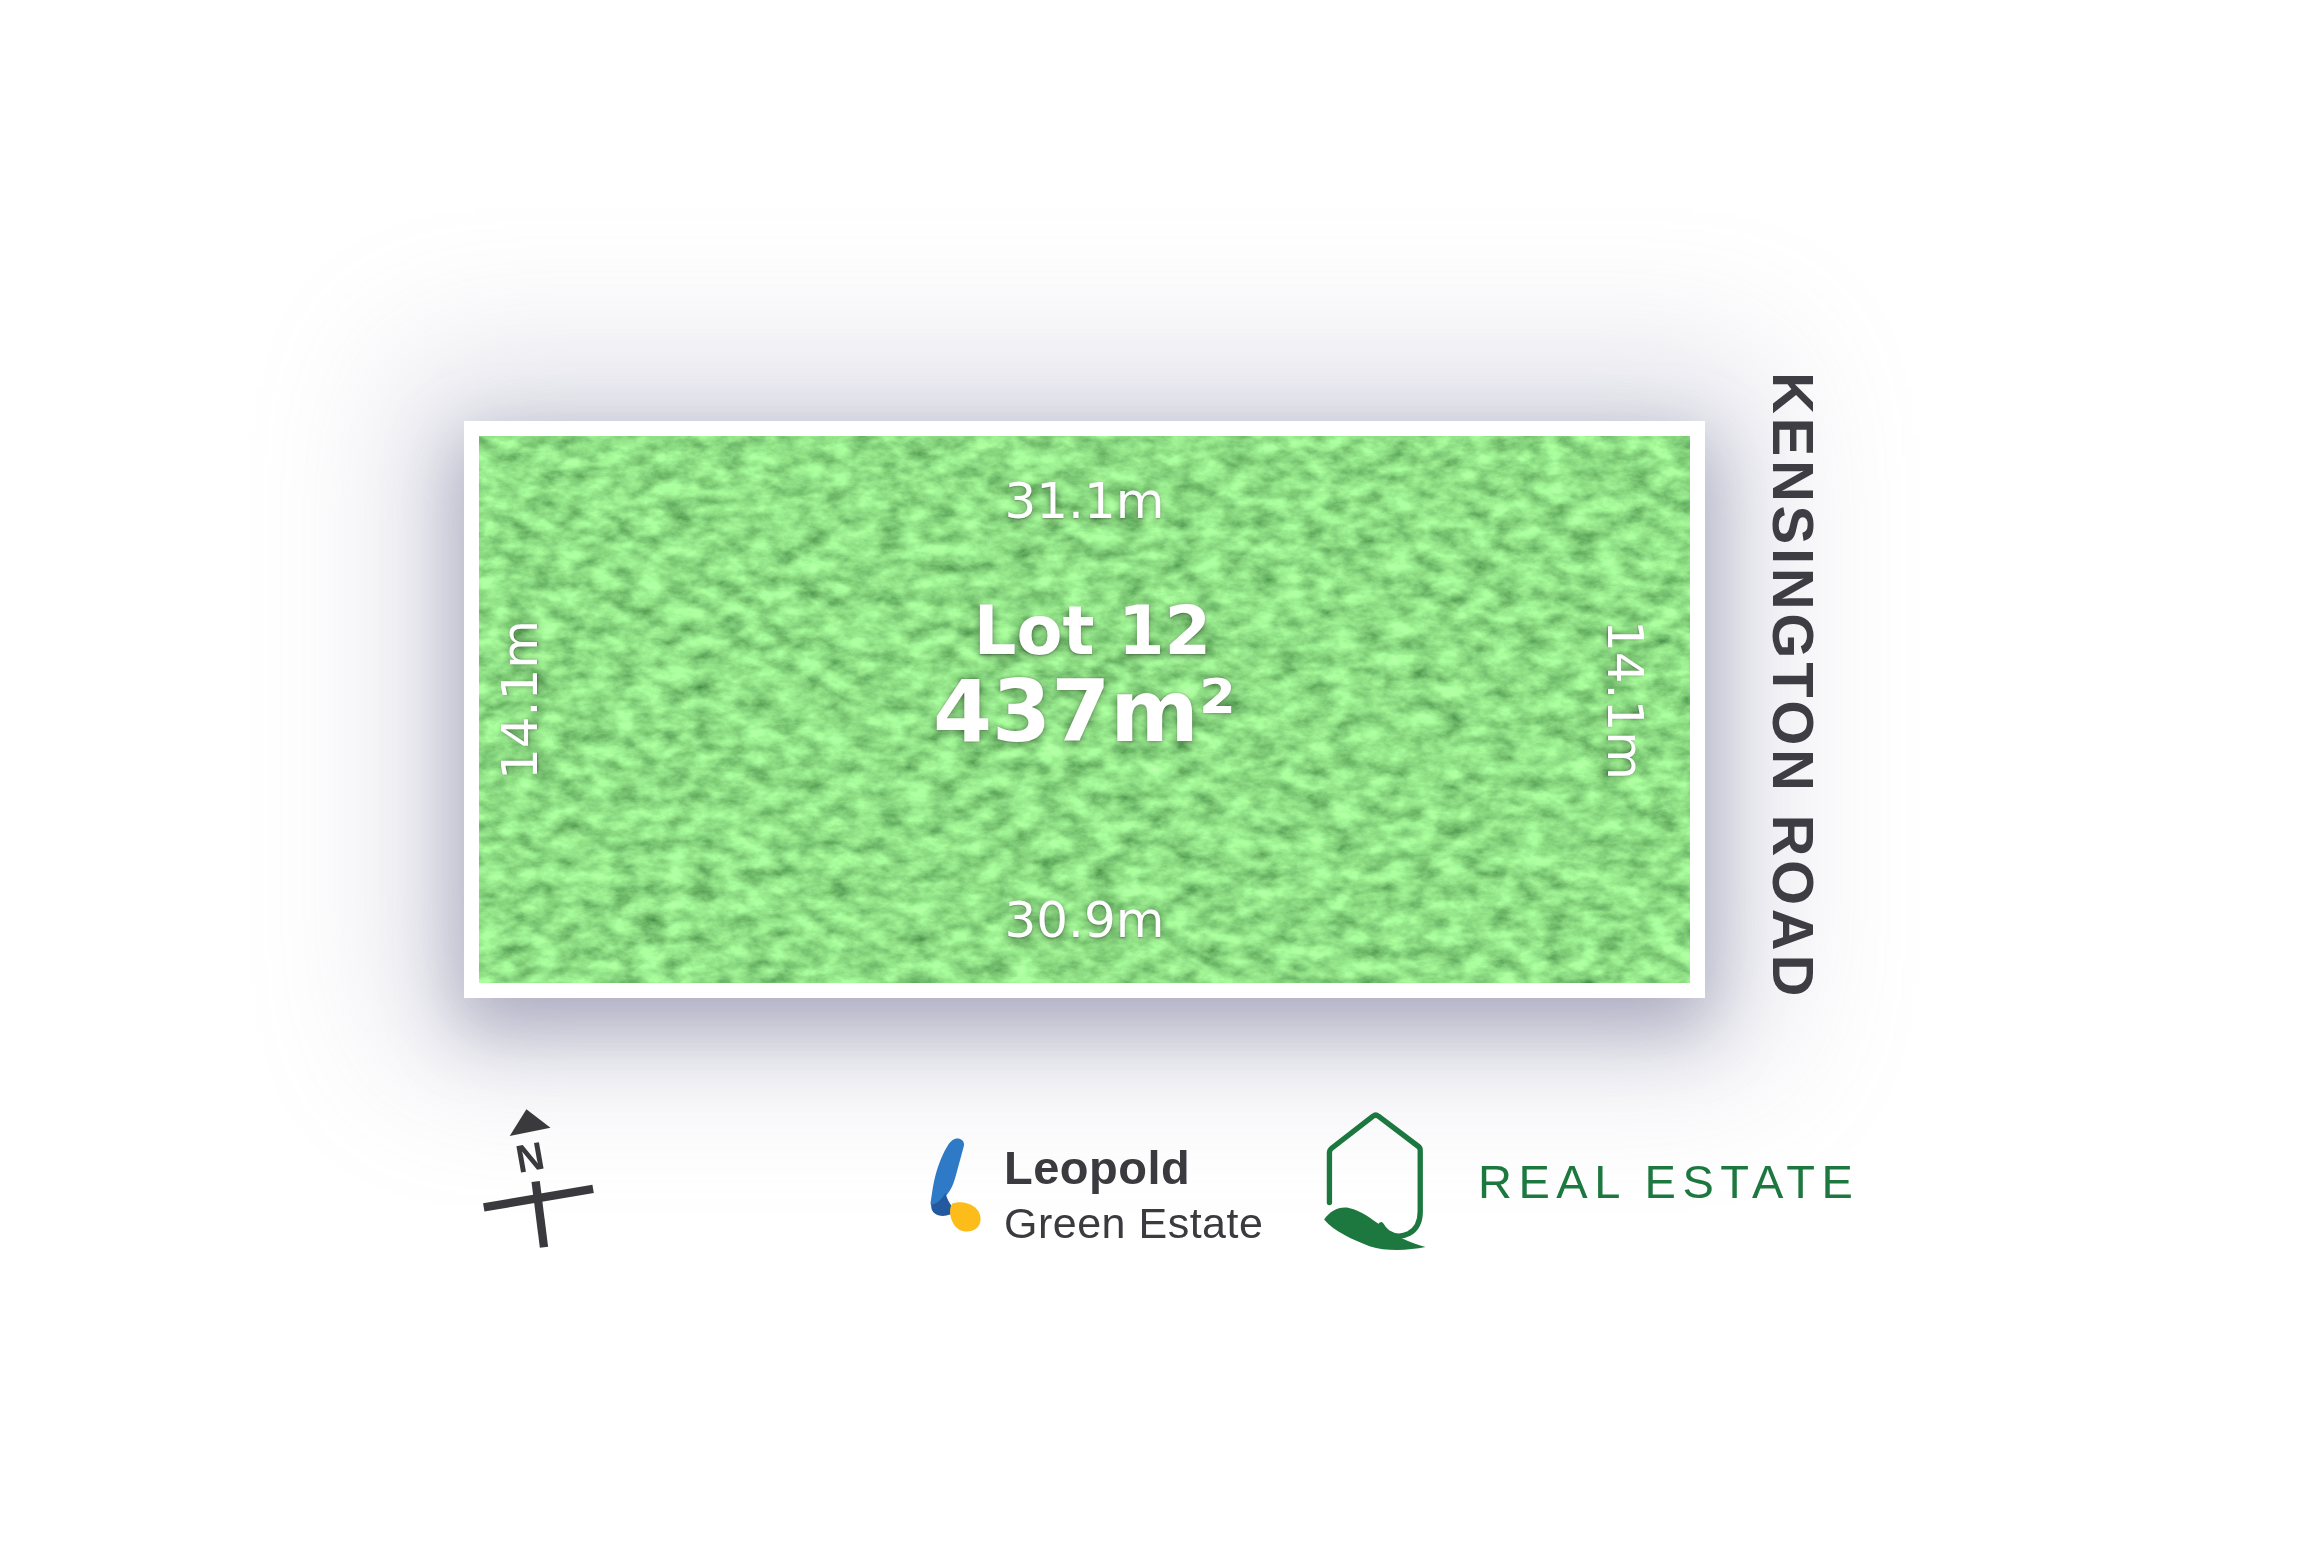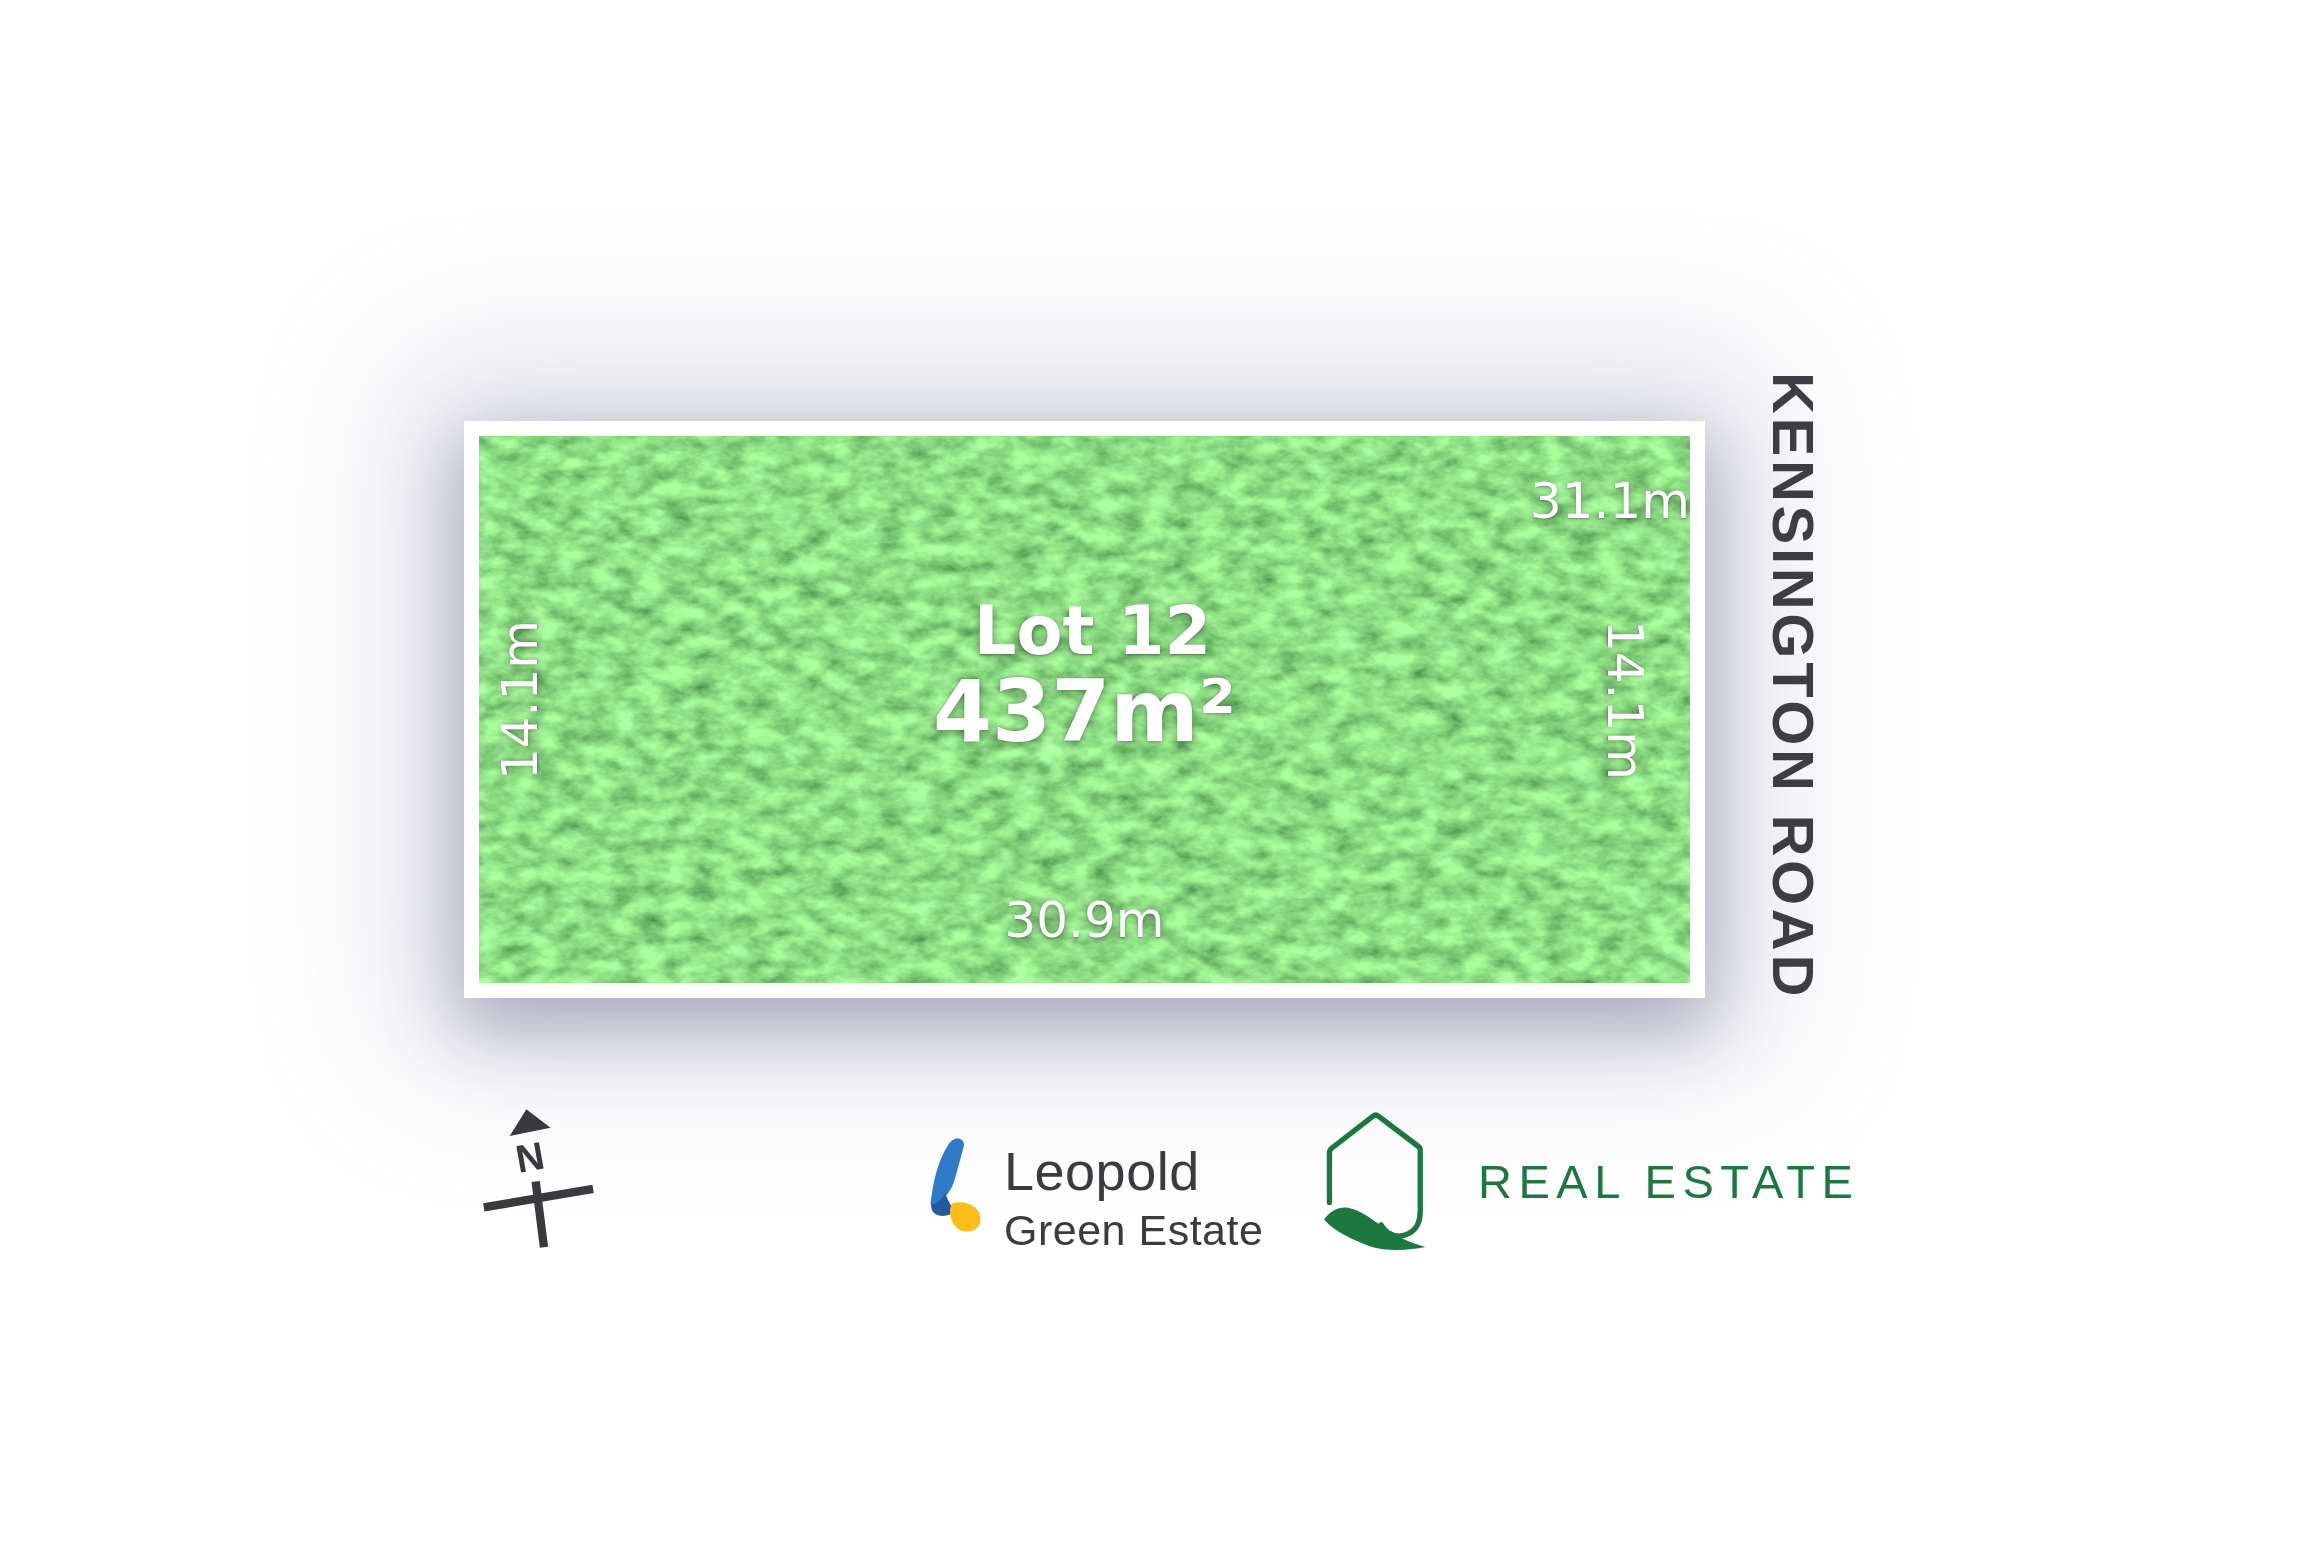--- a/index.html
+++ b/index.html
@@ -22,21 +22,21 @@
   .grass-tex { position:absolute; inset:0; width:100%; height:100%; display:block; }
 
   .glabel {
     position:absolute; color:#ffffff;
     font-family:"DejaVu Sans", sans-serif;
     text-shadow: 0 2.8px 8.3px rgba(0,0,0,0.35), 0 0.9px 1.9px rgba(0,0,0,0.28);
     white-space:nowrap;
   }
   .row { left:0; right:0; text-align:center; transform:translateY(-50%); }
   .dim { font-size:50px; font-weight:normal; }
-  .dim-top    { top:65px;text-align:right; }
+  .dim-top    { top:65px; }
   .dim-bottom { top:484px; }
   .lot-name   { top:195px; font-size:67px; font-weight:bold;padding-left:16px; }
   .lot-area   { top:275px; font-size:85px; font-weight:bold; }
   .lot-approx { top:354px; font-size:58px; }
   .dim-left  { left:41px;  top:264px; transform:translate(-50%,-50%) rotate(-90deg); }
   .dim-right { right:65px; top:264px; transform:translate(50%,-50%)  rotate(90deg); }
 
   
   .road {
     position:absolute; left:1793px; top:686px;
@@ -44,21 +44,21 @@
     font-size:58px; font-weight:bold; letter-spacing:3.7px;
     color:#3d3d43; white-space:nowrap;
   }
 
   
   .compass { position:absolute; left:468px; top:1095px; }
 
   
   .leopold-icon { position:absolute; left:930px; top:1138px; }
   .leopold-text { position:absolute; left:1004px; top:1144px; color:#3b3b3f; }
-  .lp-name { font-size:54px; font-weight:normal; line-height:1.0; letter-spacing:0.5px; }
+  .lp-name { font-size:47px; font-weight:bold; line-height:1.0; letter-spacing:0.5px; }
   .lp-sub  { font-size:43px; font-weight:normal; line-height:1.0; margin-top:11px; letter-spacing:0.5px; }
 
   
   .creek-icon { position:absolute; left:1324px; top:1110px; }
   .creek-text { position:absolute; left:1456px; top:1137px; }
   .ck-name { font-size:73px; font-weight:bold; color:#1a753c; line-height:1.0; }
   .ck-sub  { font-size:47px; font-weight:normal; color:#1d7840; letter-spacing:6.5px; line-height:1.0; margin-top:21px; padding-left:22px; }
 </style>
 </head>
 <body>

